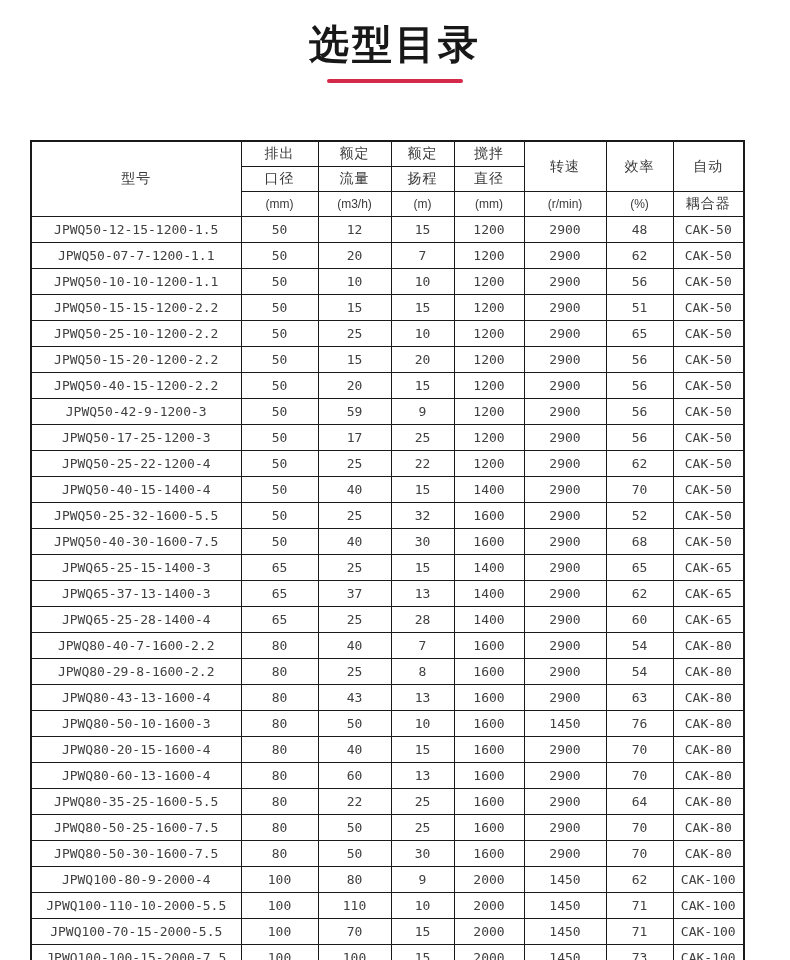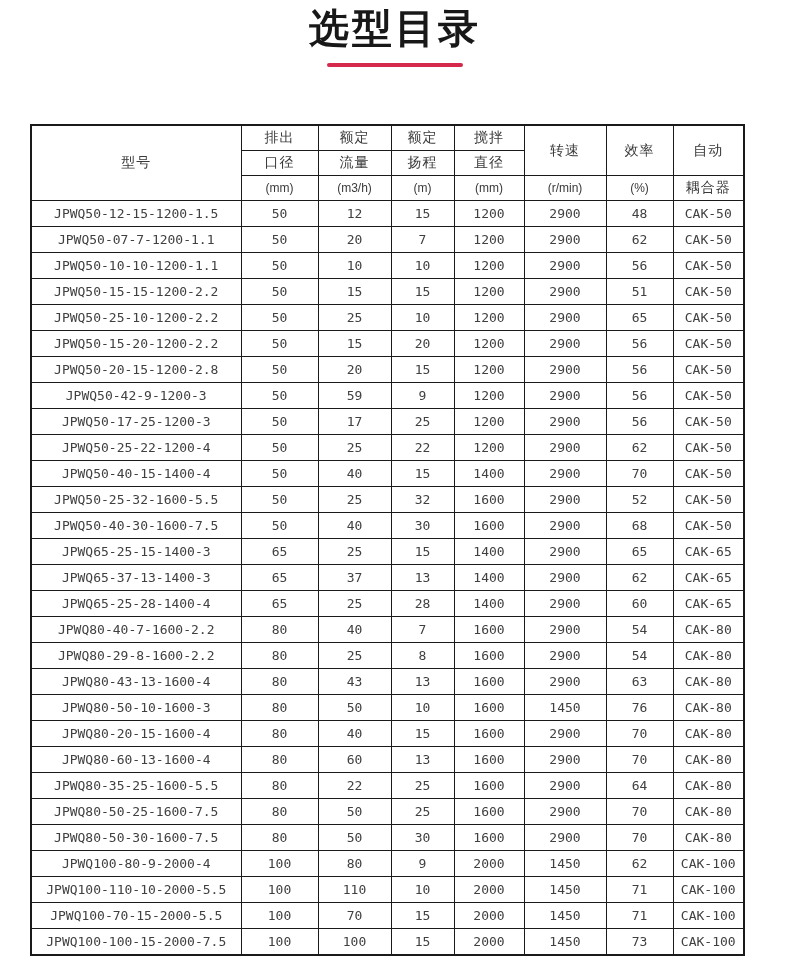--- a/index.html
+++ b/index.html
@@ -8,21 +8,21 @@
     background: #ffffff;
   }
   body {
     width: 790px;
     height: 960px;
     overflow: hidden;
     font-family: "Liberation Sans", "DejaVu Sans", sans-serif;
     color: #3e3e3e;
   }
   .title-block {
-    padding-top: 4px;
+    padding-top: 20px;
     text-align: center;
   }
   .page-title {
     font-size: 40px;
     line-height: 48px;
     font-weight: bold;
     color: #181818;
     letter-spacing: 3px;
     margin: 0;
   }
@@ -179,21 +179,21 @@
         <td>JPWQ50-15-20-1200-2.2</td>
         <td>50</td>
         <td>15</td>
         <td>20</td>
         <td>1200</td>
         <td>2900</td>
         <td>56</td>
         <td>CAK-50</td>
       </tr>
       <tr>
-        <td>JPWQ50-20-15-1200-2.8</td>
+        <td>JPWQ50-40-15-1200-2.2</td>
         <td>50</td>
         <td>20</td>
         <td>15</td>
         <td>1200</td>
         <td>2900</td>
         <td>56</td>
         <td>CAK-50</td>
       </tr>
       <tr>
         <td>JPWQ50-42-9-1200-3</td>

